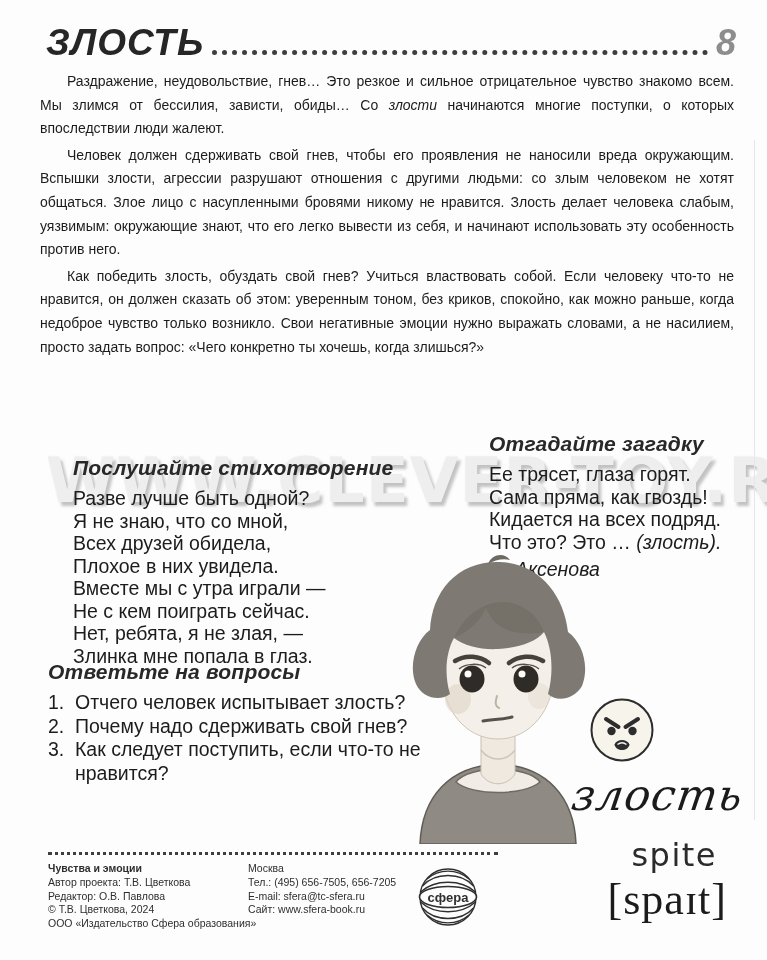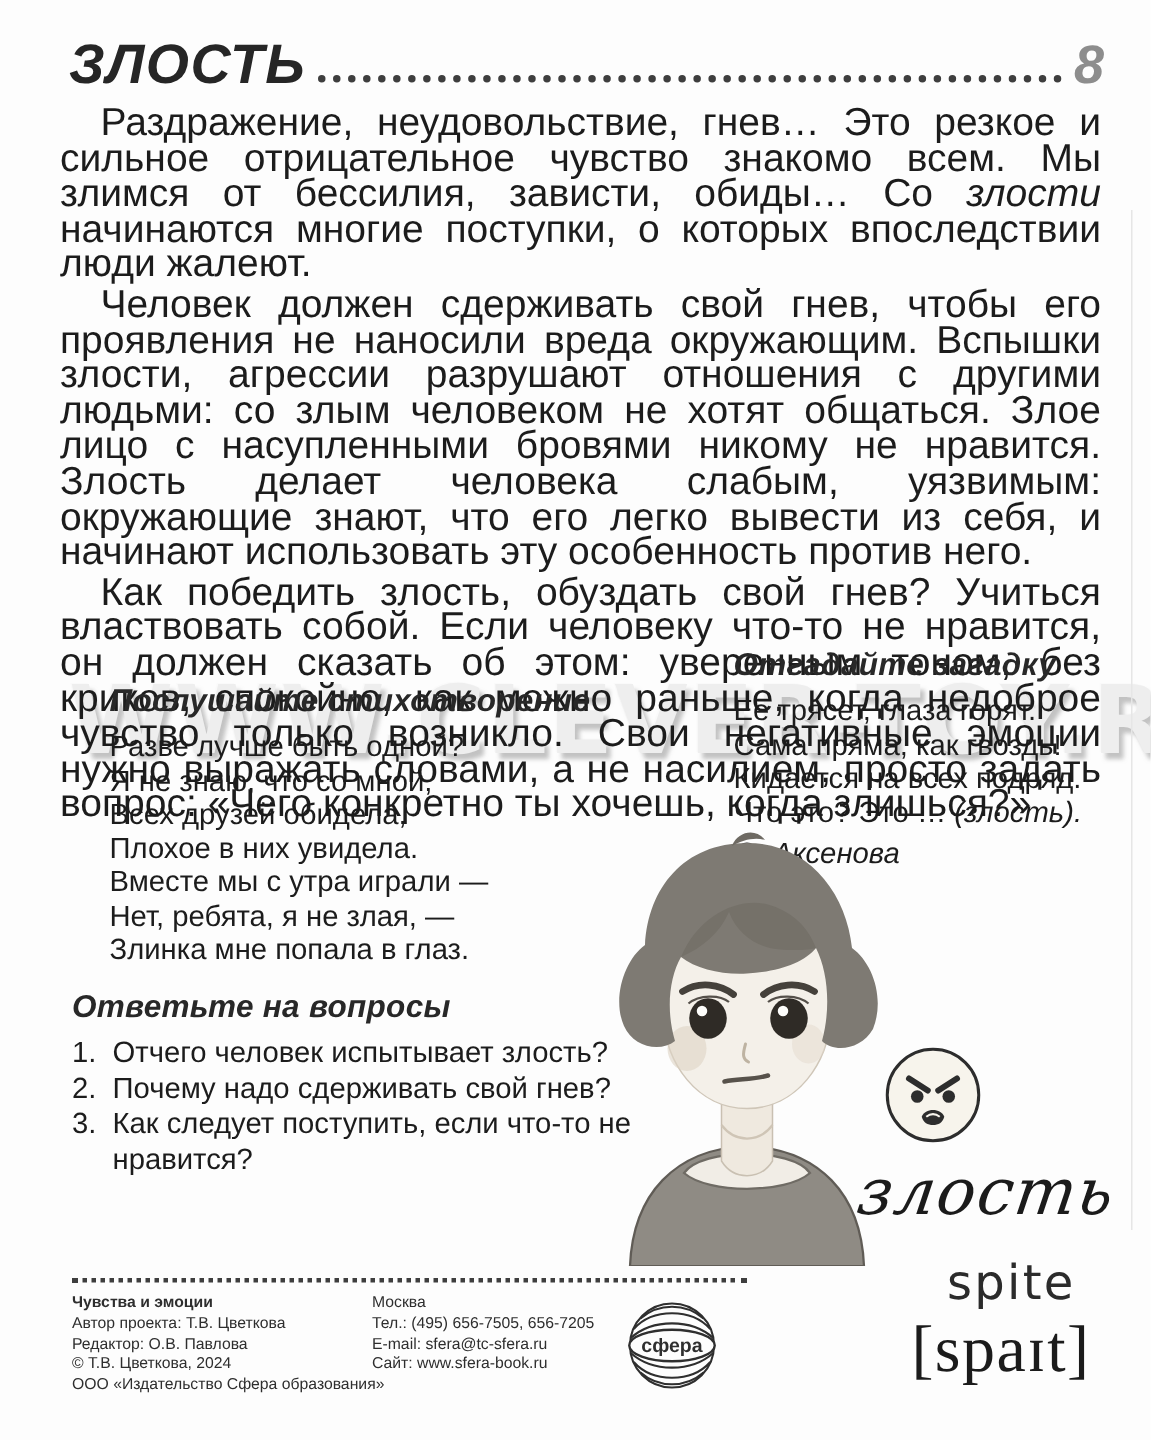--- a/index.html
+++ b/index.html
@@ -32,21 +32,21 @@
     letter-spacing:1px; color:#262626; line-height:1;
   }
   .title-dots { flex:1; border-bottom:5px dotted #3e3e3e; margin:0 8px 6px 8px; }
   .page-num {
     font-size:36px; font-weight:bold; font-style:italic;
     color:#8d8d8d; line-height:1; padding-right:2px;
   }
 
   .intro {
     position:absolute; left:40px; top:70px; width:694px;
-    font-size:26px; line-height:23.6px; text-align:justify; color:#1c1c1c;
+    font-size:14px; line-height:23.6px; text-align:justify; color:#1c1c1c;
   }
   .intro p { text-indent:27px; margin-bottom:3px; }
   .intro em { font-style:italic; }
 
   .section-heading {
     font-size:21px; font-weight:bold; font-style:italic;
     color:#282828; margin-bottom:7px; letter-spacing:0.2px;
   }
   .poem   { position:absolute; left:48px;  top:456px; width:362px;margin-left:25px; }
   .riddle { position:absolute; left:489px; top:432px; width:250px; }
@@ -119,20 +119,21 @@
       <p>Как победить злость, обуздать свой гнев? Учиться властвовать собой. Если человеку что-то не нравится, он должен сказать об этом: уверенным тоном, без криков, спокойно, как можно раньше, когда недоброе чувство только возникло. Свои негативные эмоции нужно выражать словами, а не насилием, просто задать вопрос: «Чего конкретно ты хочешь, когда злишься?»</p>
     </div>
 
     <div class="poem">
       <div class="section-heading">Послушайте стихотворение</div>
       <div class="poem-line">Разве лучше быть одной?</div>
       <div class="poem-line">Я не знаю, что со мной,</div>
       <div class="poem-line">Всех друзей обидела,</div>
       <div class="poem-line">Плохое в них увидела.</div>
       <div class="poem-line">Вместе мы с утра играли —</div>
+      <div class="poem-line">Не с кем поиграть сейчас.</div>
       <div class="poem-line">Нет, ребята, я не злая, —</div>
       <div class="poem-line">Злинка мне попала в глаз.</div>
     </div>
 
     <div class="riddle">
       <div class="section-heading">Отгадайте загадку</div>
       <div class="riddle-line">Ее трясет, глаза горят.</div>
       <div class="riddle-line">Сама пряма, как гвоздь!</div>
       <div class="riddle-line">Кидается на всех подряд.</div>
       <div class="riddle-line"><span>Что это? Это … </span><em>(злость).</em></div>

